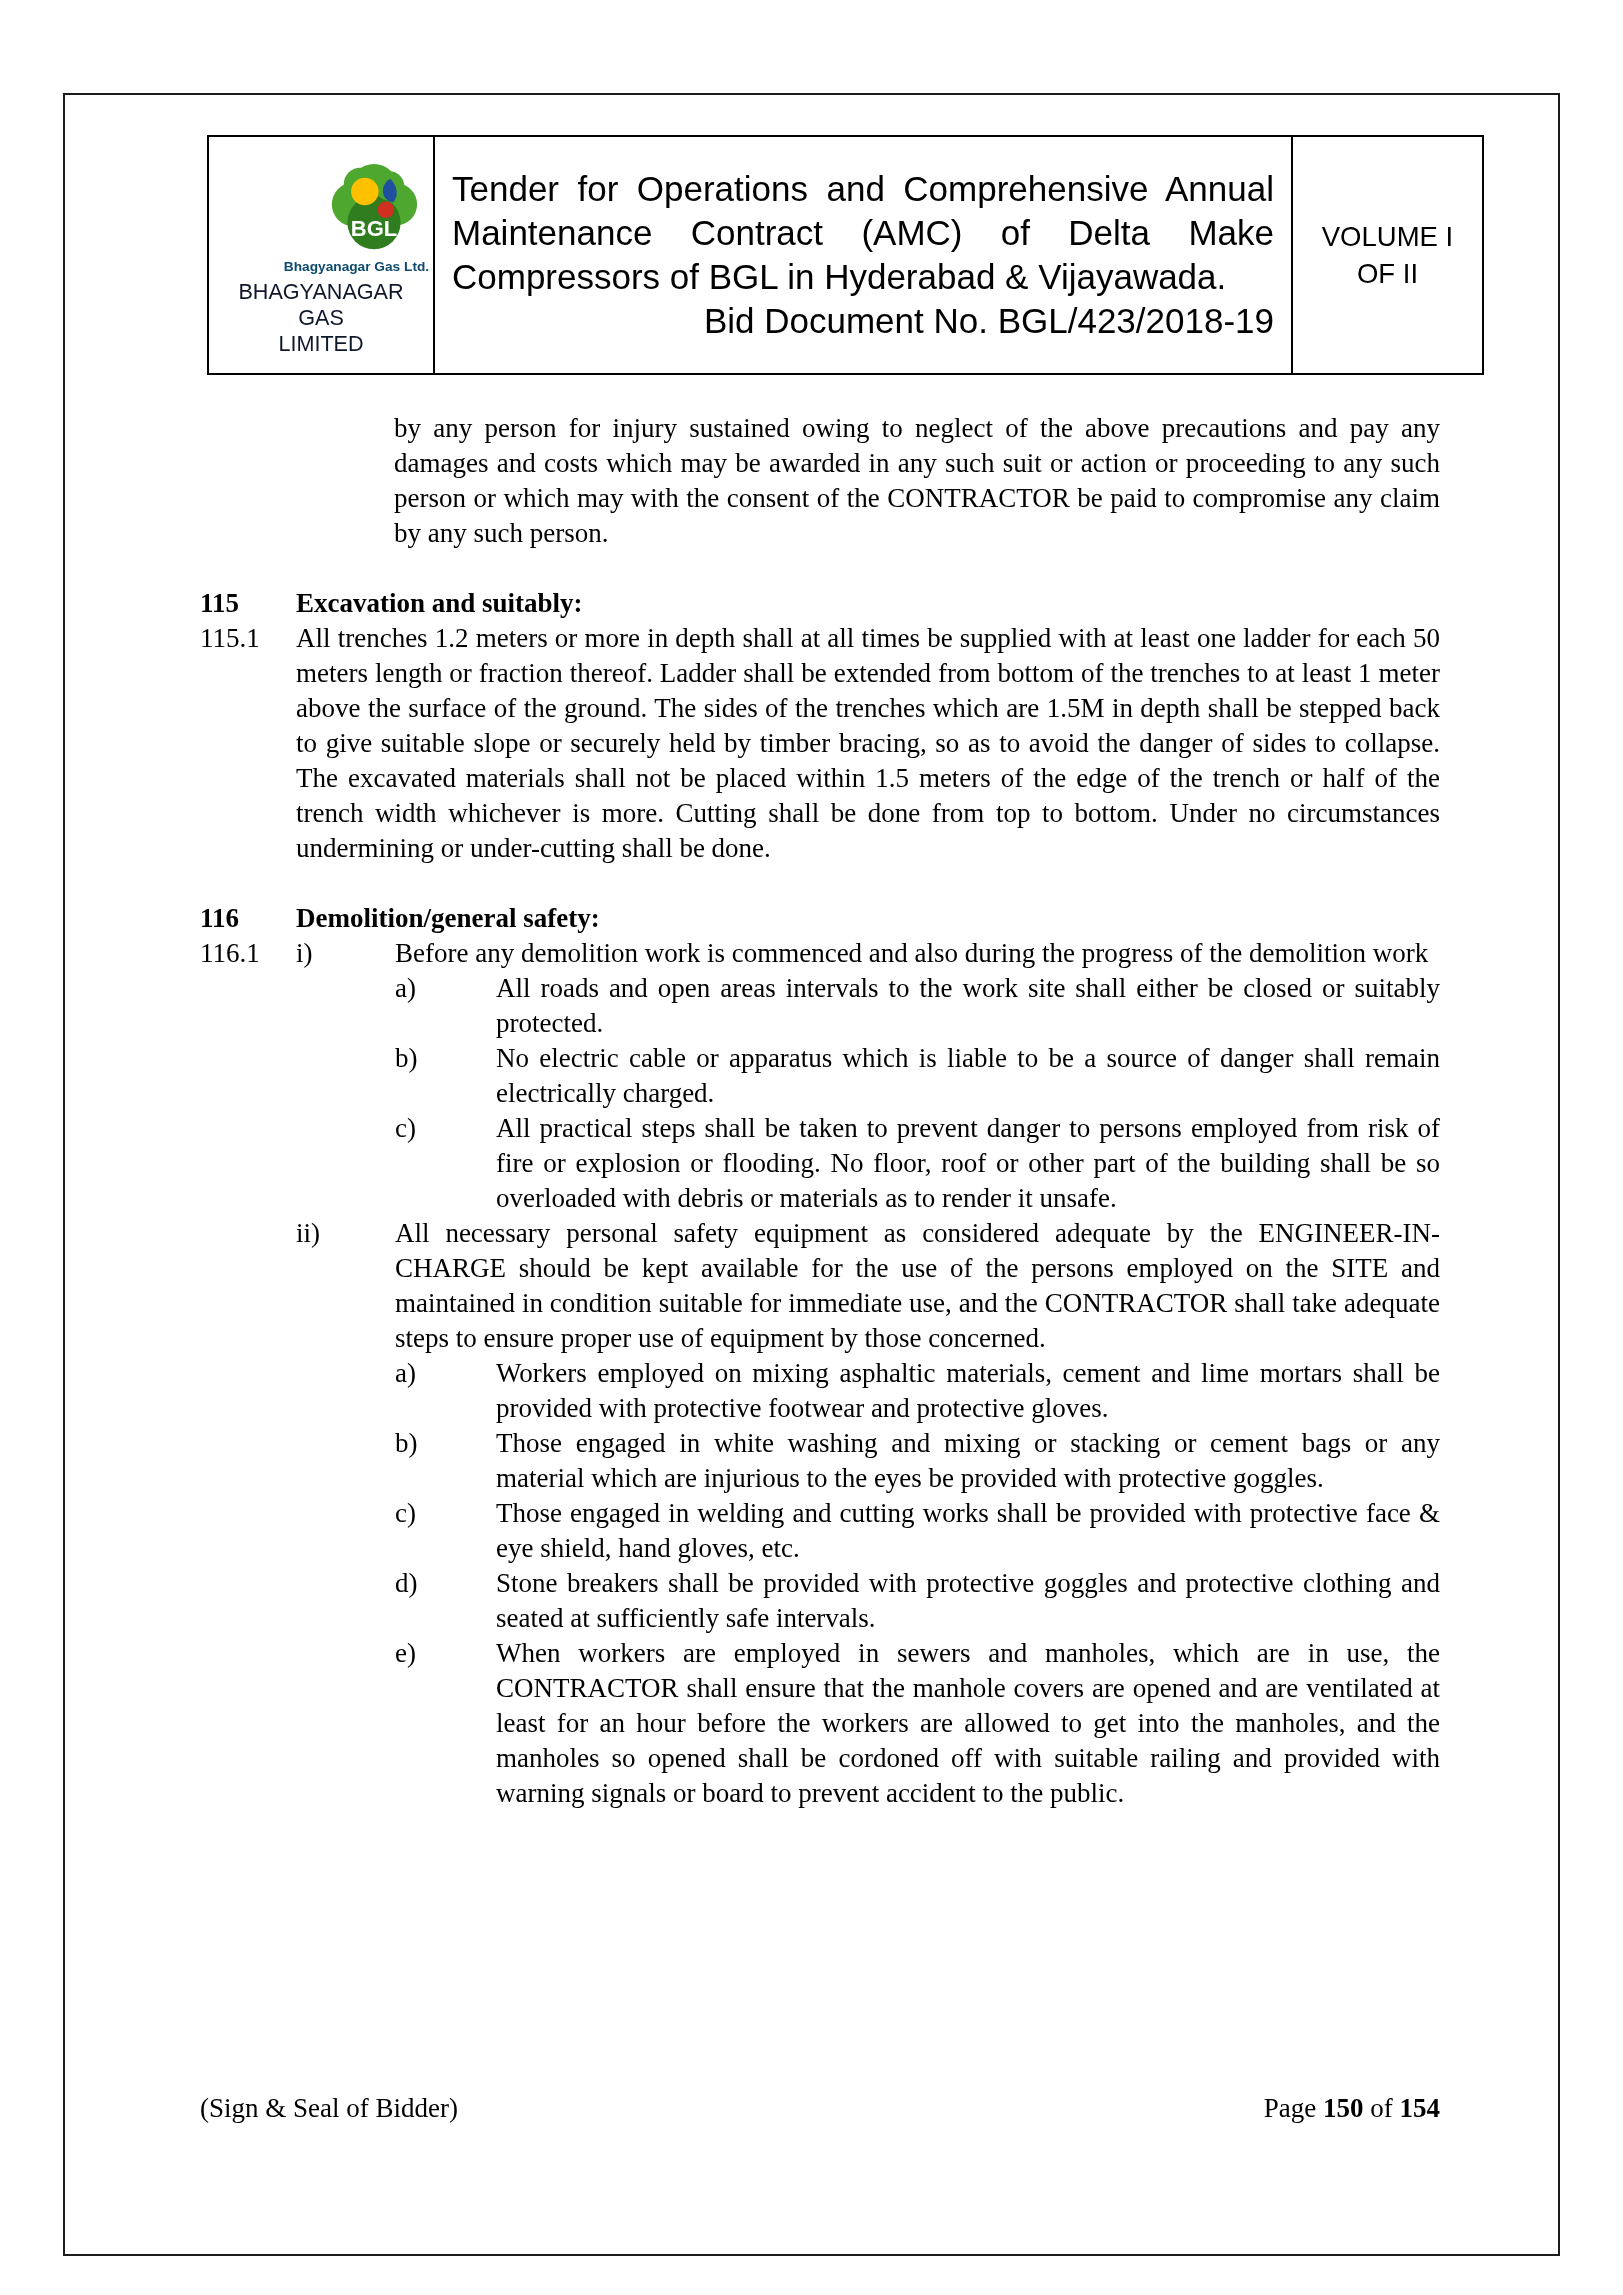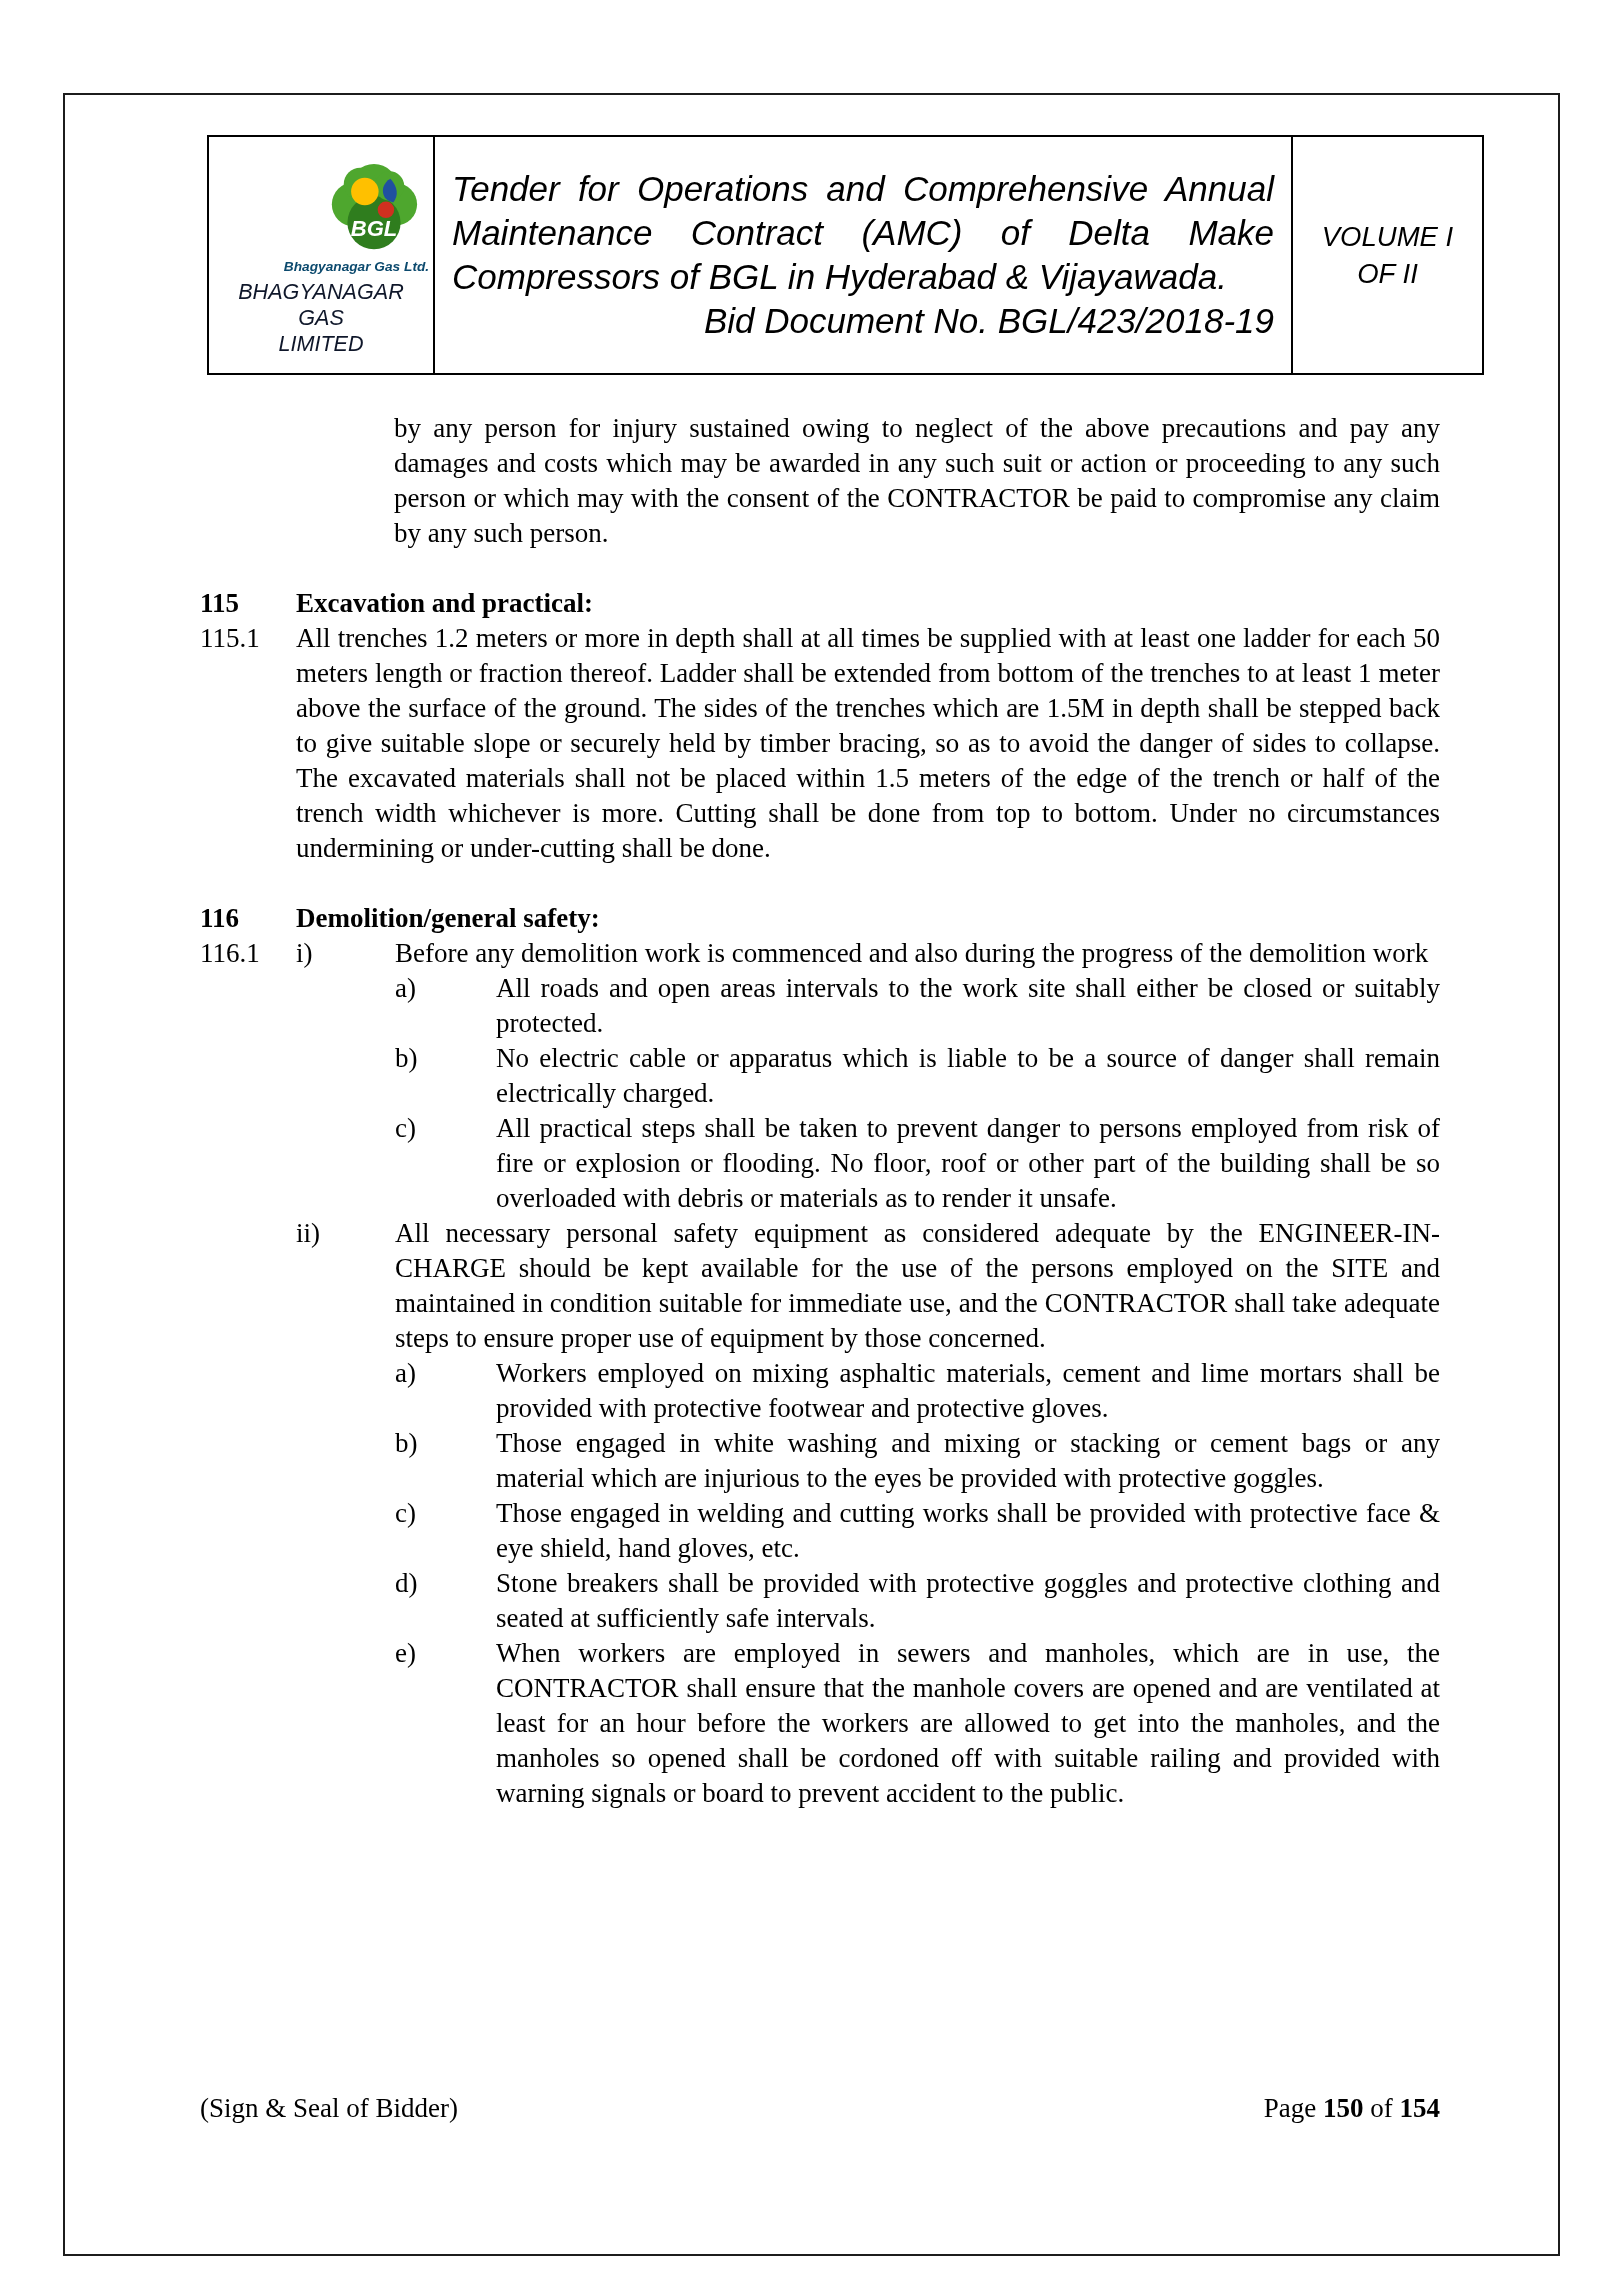--- a/index.html
+++ b/index.html
@@ -20,21 +20,21 @@
   }
   
   .hdr {
     position:absolute;
     left:207px; top:135px; width:1277px;
     display:flex;
     border:2px solid #000;
     background:#fff;
     font-family:"Liberation Sans", sans-serif;
   }
-  .hdr-cell { min-height:236px;font-style:italic; }
+  .hdr-cell { min-height:236px; }
   .hdr-cell + .hdr-cell { border-left:2px solid #000; }
   .hdr-logo {
     flex:0 0 224px;
     display:flex; flex-direction:column;
     align-items:flex-end; justify-content:center;
     padding:7.9px 3.9px;
     text-align:center;
   }
   .logo-tagline {
     font-size:13.7px; font-weight:700; color:#0c4a6e;
@@ -122,21 +122,21 @@
       <div>OF II</div>
     </div>
   </div>
 
   <div class="body-block">
 
     <p class="indent-intro">by any person for injury sustained owing to neglect of the above precautions and pay any damages and costs which may be awarded in any such suit or action or proceeding to any such person or which may with the consent of the CONTRACTOR be paid to compromise any claim by any such person.</p>
 
     <div class="row gap-top">
       <span class="num bold">115</span>
-      <span class="bold">Excavation and practical:</span>
+      <span class="bold">Excavation and suitably:</span>
     </div>
 
     <div class="row">
       <span class="num">115.1</span>
       <p class="txt">All trenches 1.2 meters or more in depth shall at all times be supplied with at least one ladder for each 50 meters length or fraction thereof. Ladder shall be extended from bottom of the trenches to at least 1 meter above the surface of the ground. The sides of the trenches which are 1.5M in depth shall be stepped back to give suitable slope or securely held by timber bracing, so as to avoid the danger of sides to collapse. The excavated materials shall not be placed within 1.5 meters of the edge of the trench or half of the trench width whichever is more. Cutting shall be done from top to bottom. Under no circumstances undermining or under-cutting shall be done.</p>
     </div>
 
     <div class="row gap-top">
       <span class="num bold">116</span>
       <span class="bold">Demolition/general safety:</span>

